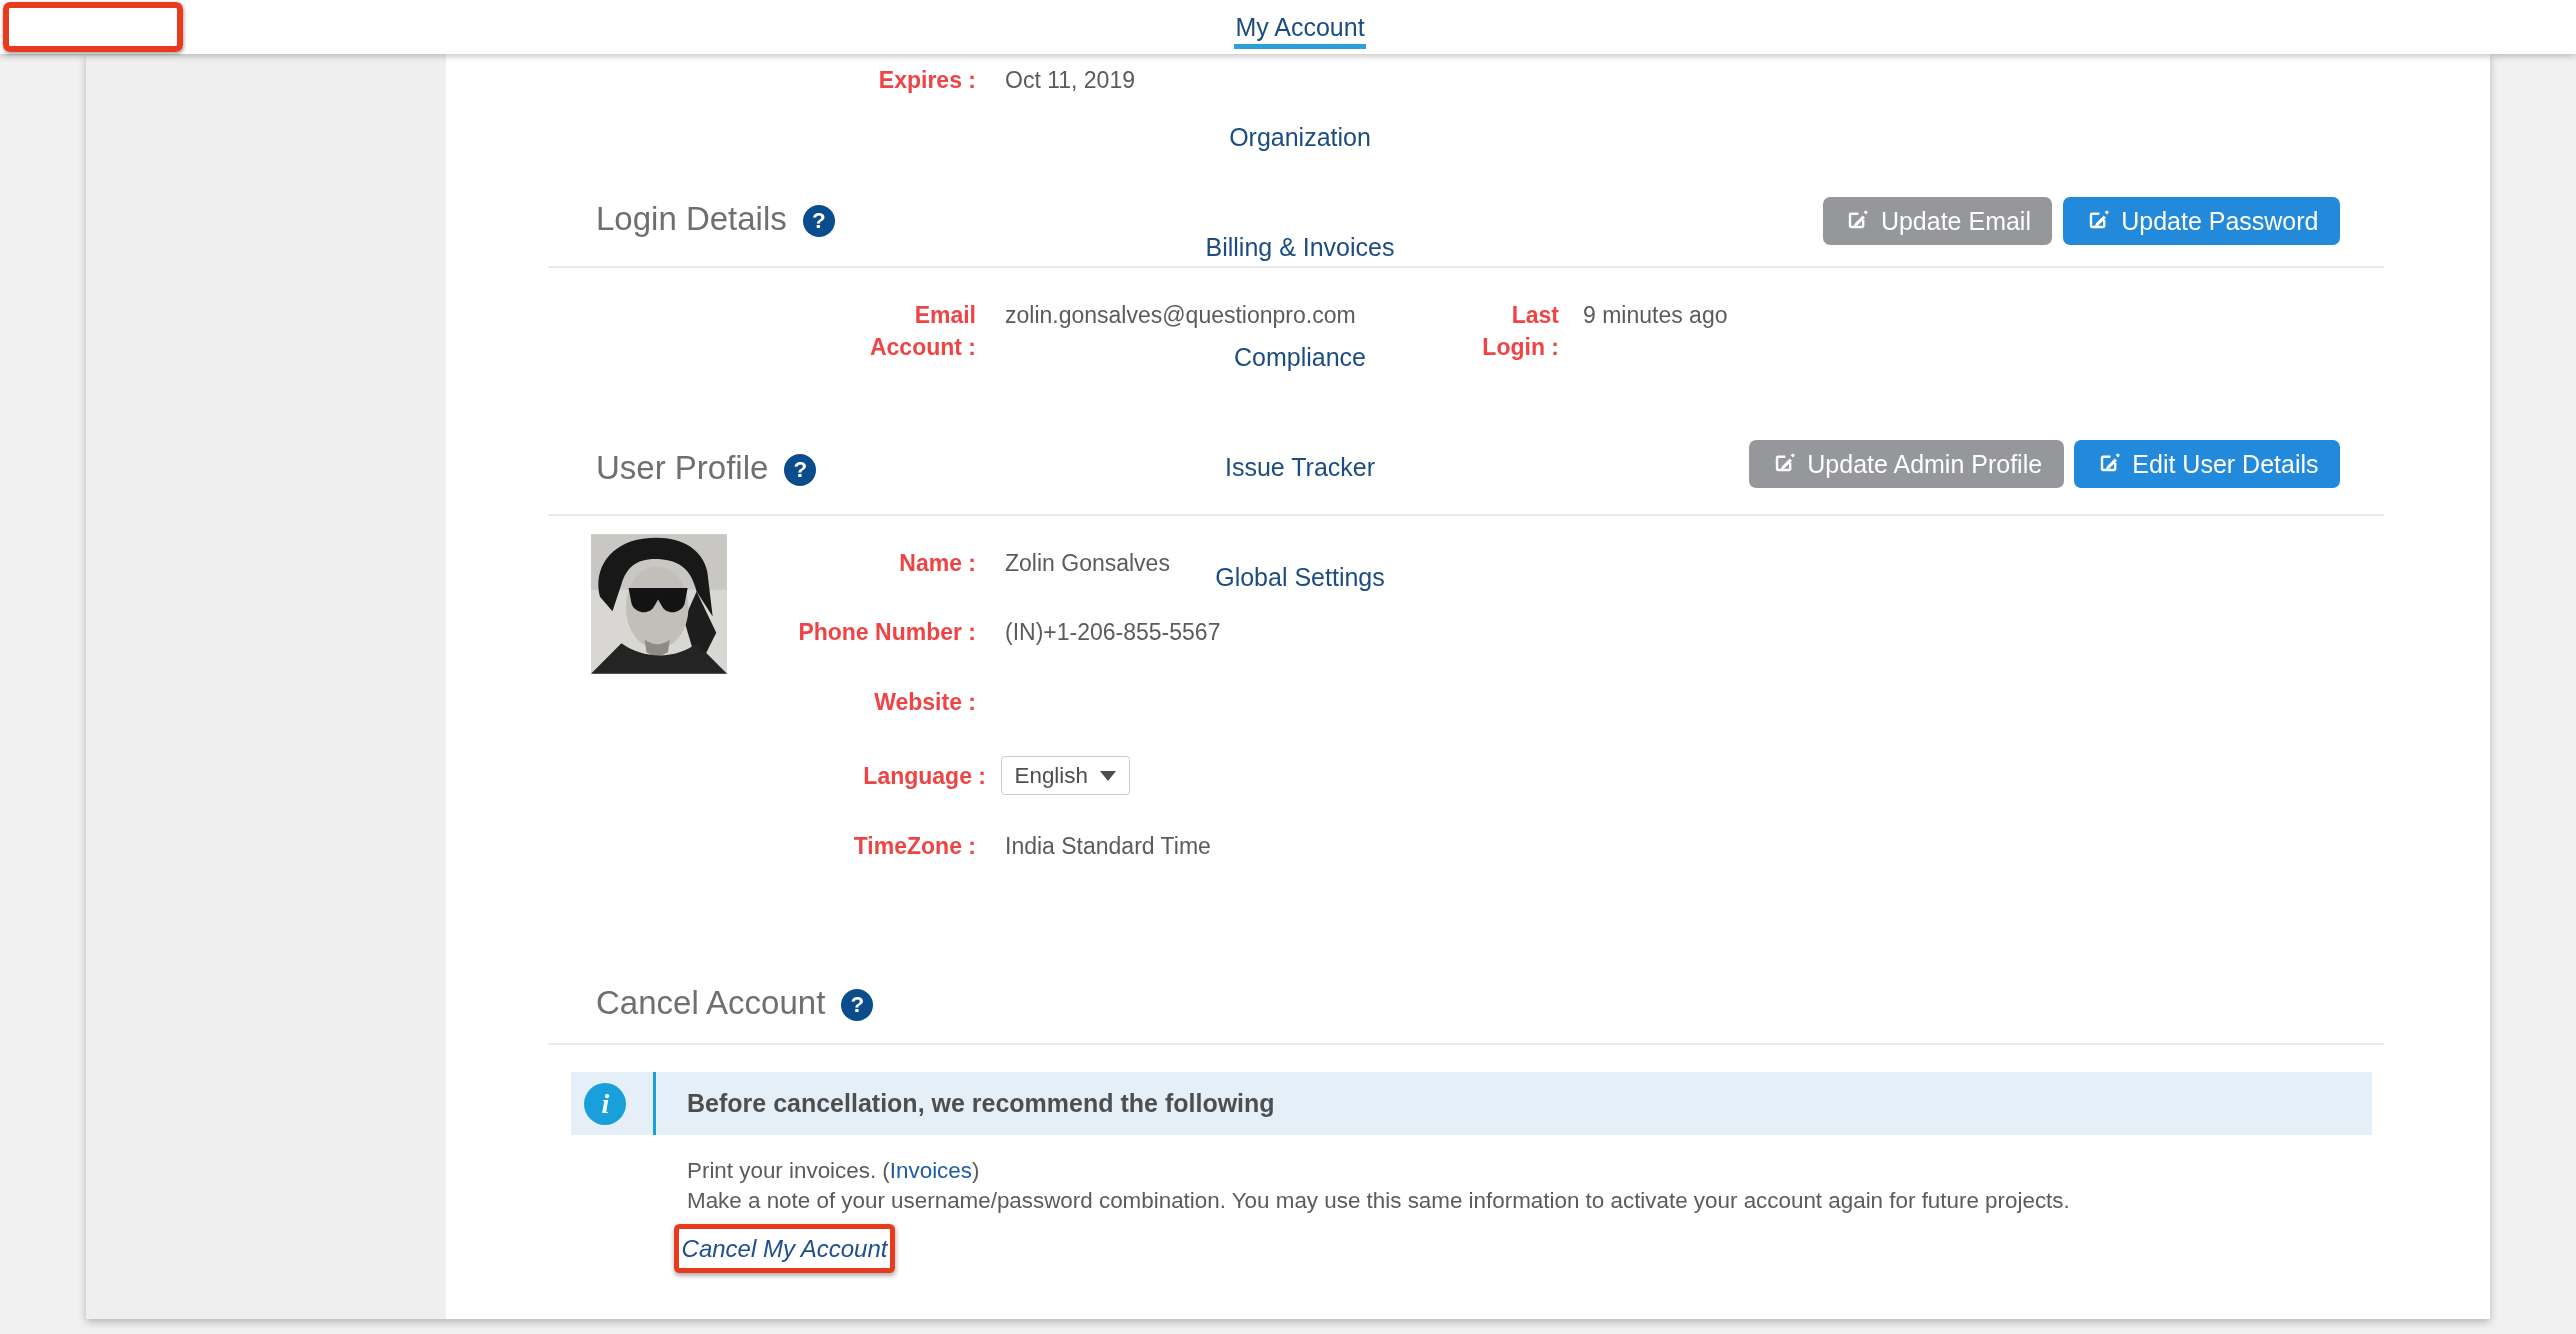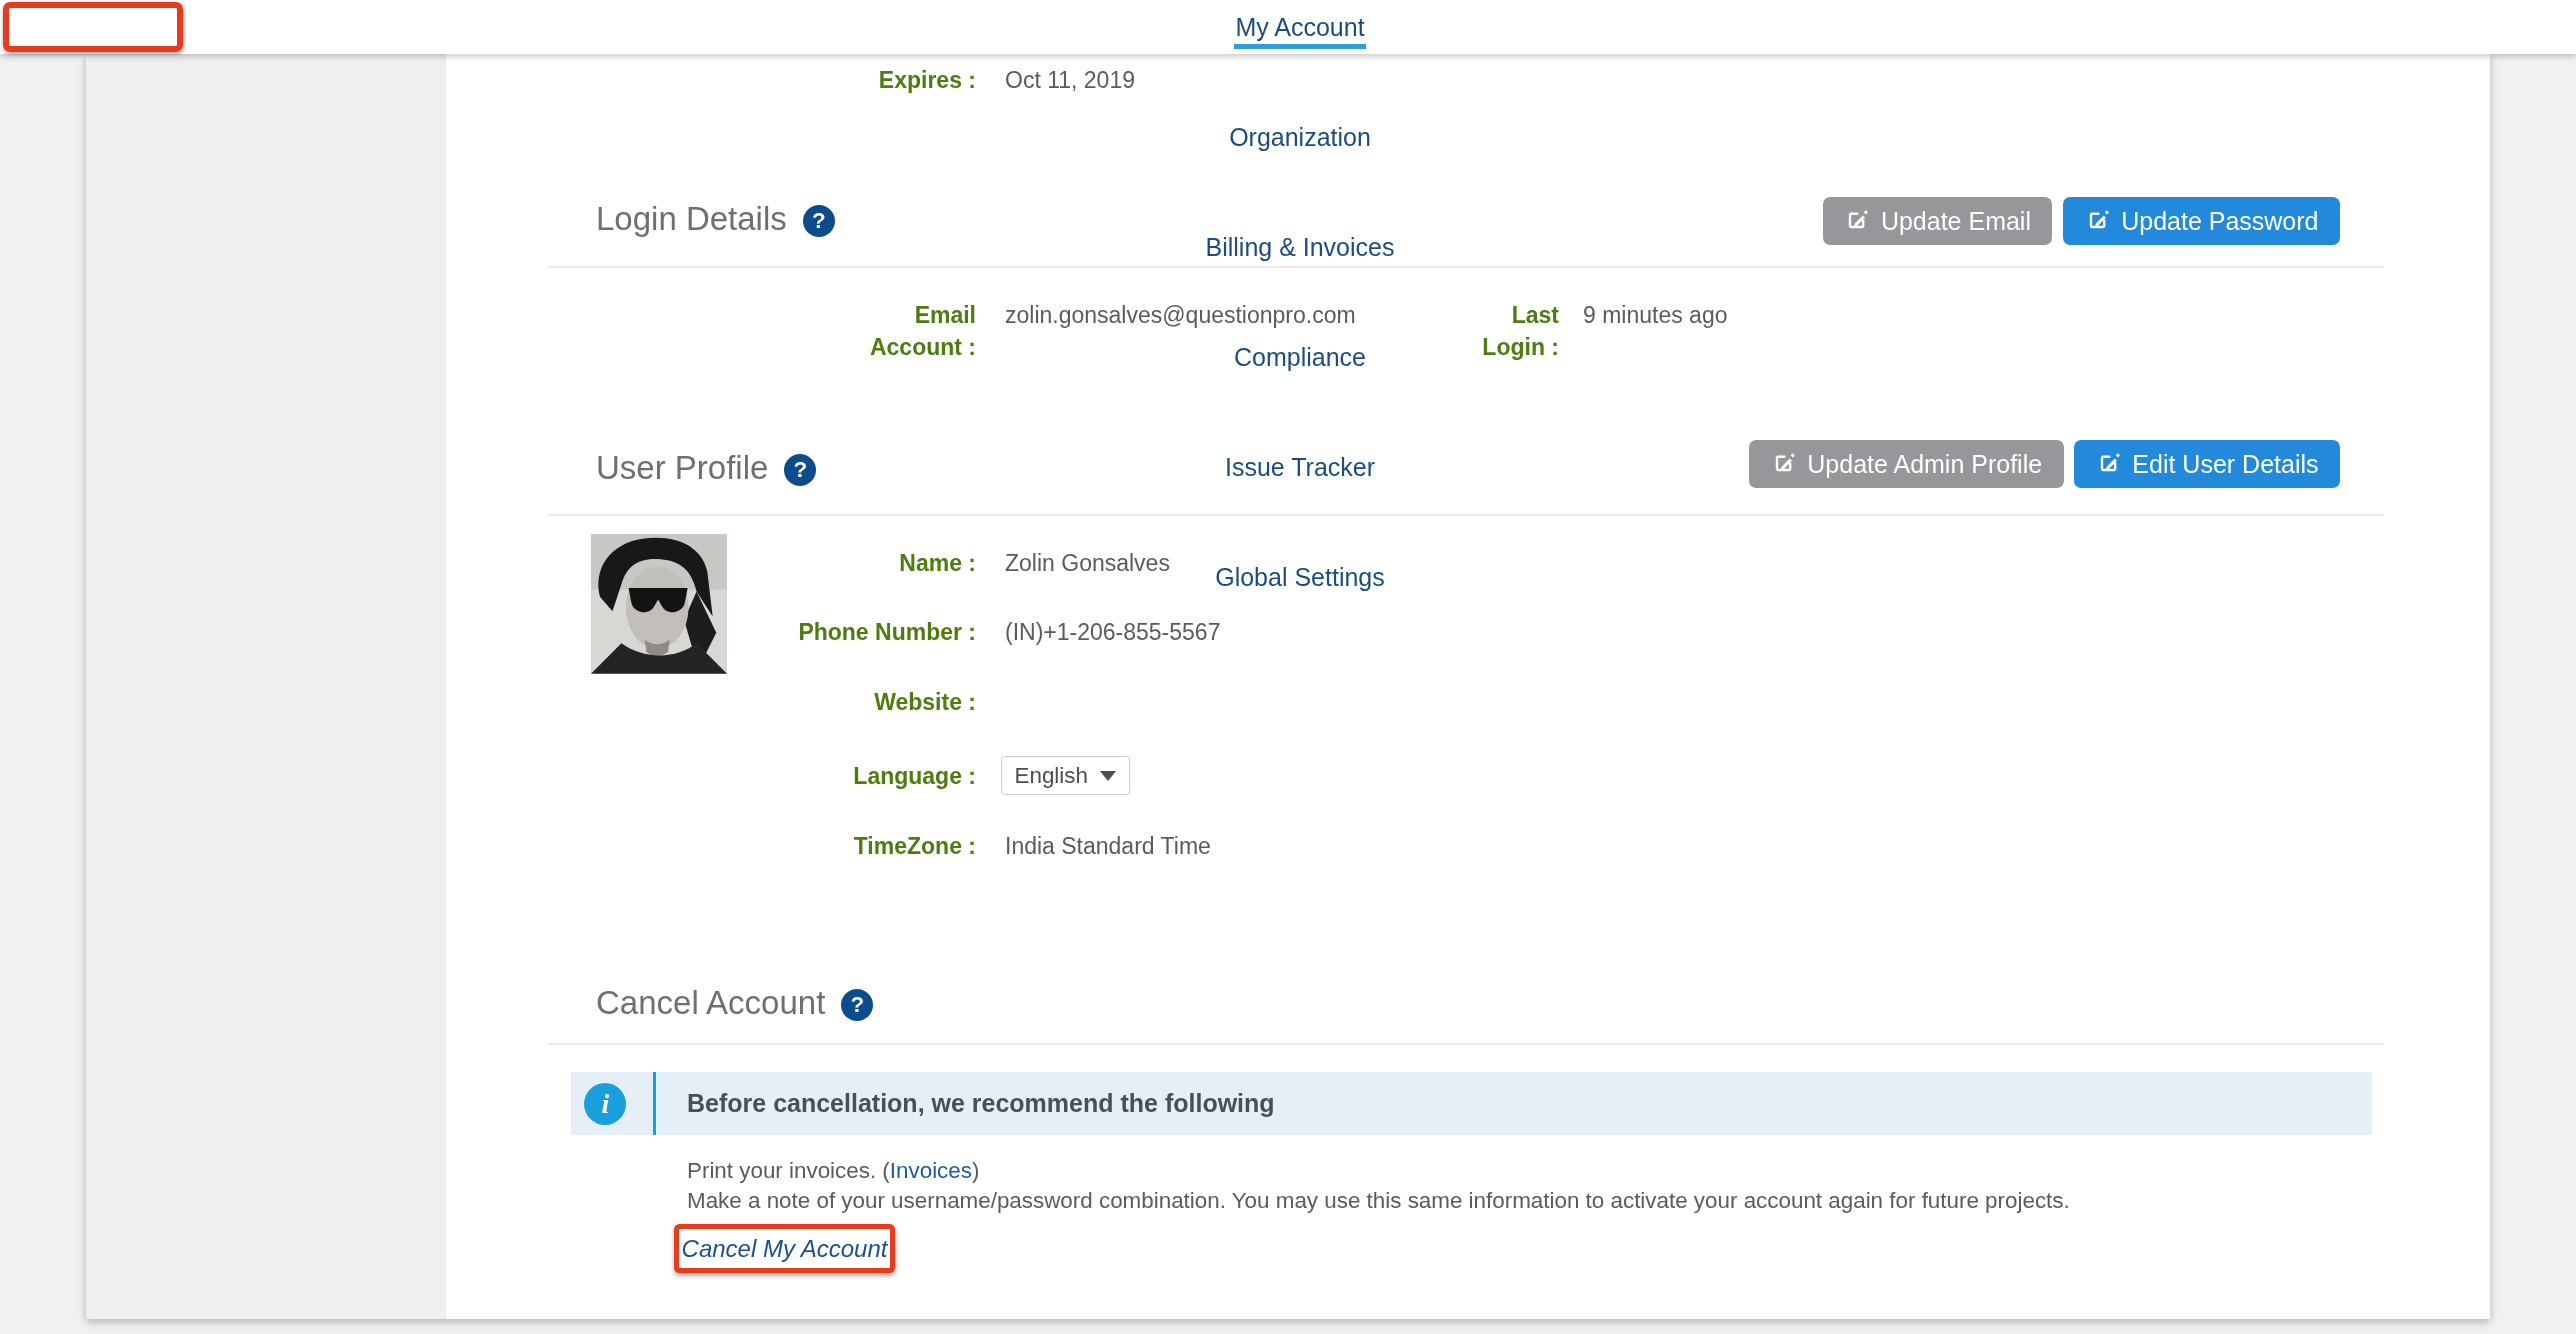--- a/index.html
+++ b/index.html
@@ -18,21 +18,21 @@
     border:6.3px solid #e73b1e; border-radius:7.2px; z-index:7; pointer-events:none;
     box-shadow:0.9px 1.8px 3.6px rgba(0,0,0,0.35); }
 
   
   .card { position:absolute; left:86px; top:54px; width:2404px; height:1265px;
     background:#efefef; box-shadow:0 2.7px 8px rgba(0,0,0,0.25); z-index:1; }
   .main-white { position:absolute; left:360px; top:0; width:2044px; height:1265px;
     background:#ffffff; }
 
   
-  .f-label { position:absolute; font-size:23px; font-weight:700; color:#4d7c0f;
+  .f-label { position:absolute; font-size:23px; font-weight:700; color:#ef4444;
     line-height:32px; text-align:right; }
   .f-value { position:absolute; left:559px; font-size:23px; color:#5a5b5d;
     line-height:32px; }
 
   .section-title { position:absolute; left:150px; display:flex; align-items:center;
     gap:16px; font-size:33px; font-weight:300; color:#6e6f72; }
   .help-icon { width:32px; height:32px; border-radius:50%; background:#0b4d8c;
     color:#fff; font-size:22.4px; font-weight:700; display:flex; align-items:center;
     justify-content:center; cursor:pointer; margin-top:3.6px; }
   .divider { position:absolute; left:102px; width:1836px; height:1.8px; background:#e9eaec; }
@@ -167,21 +167,21 @@
 
     <div class="f-label" style="left:0; top:493px; width:530px;">Name :</div>
     <div class="f-value" style="top:493px;">Zolin Gonsalves</div>
 
     <div class="f-label" style="left:0; top:562px; width:530px;">Phone Number :</div>
     <div class="f-value" style="top:562px;">(IN)+1-206-855-5567</div>
 
     <div class="f-label" style="left:0; top:632px; width:530px;">Website :</div>
     <div class="f-value" style="top:632px;"></div>
 
-    <div class="f-label" style="left:0; top:706px; width:530px;">Language :</div>
+    <div class="f-label" style="left:10px; top:706px; width:530px;">Language :</div>
     <div class="dropdown">
       <span>English</span>
       <span class="caret"></span>
     </div>
 
     <div class="f-label" style="left:0; top:776px; width:530px;">TimeZone :</div>
     <div class="f-value" style="top:776px;">India Standard Time</div>
 
     <div class="section-title" style="top:930px;">
       <span>Cancel Account</span>

